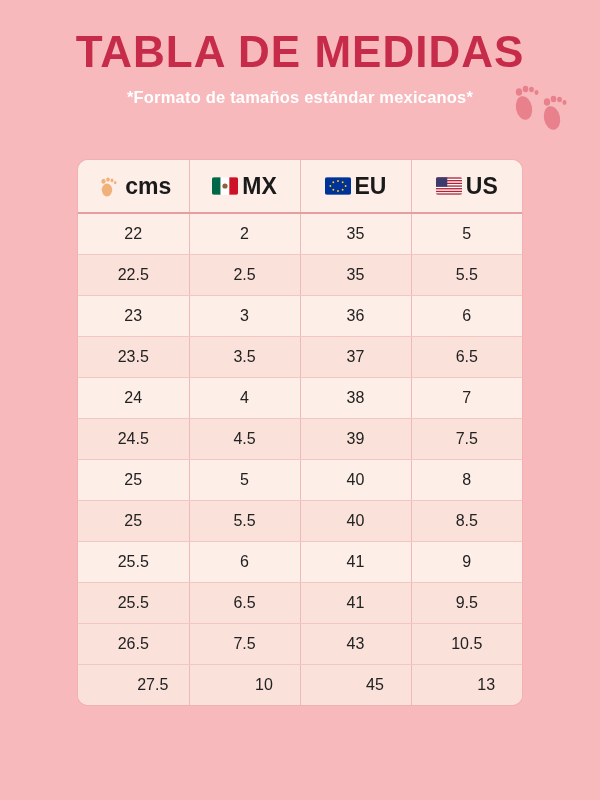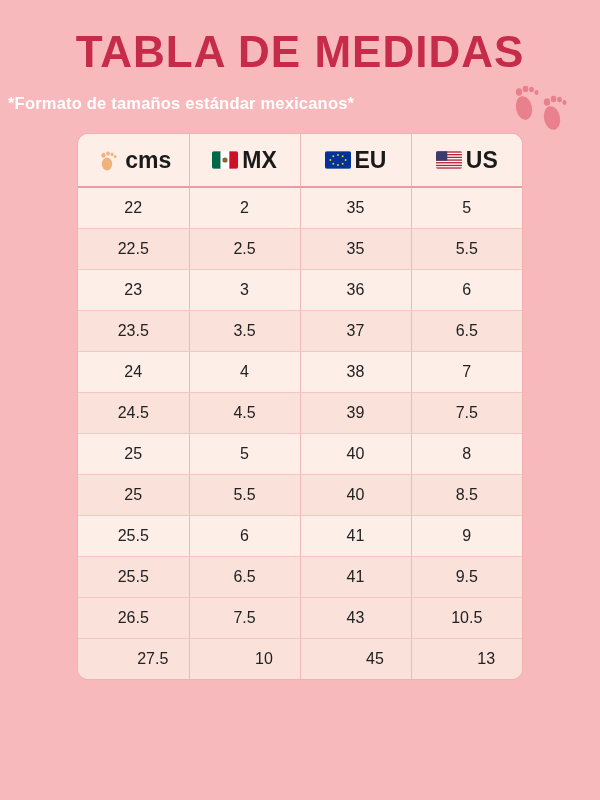--- a/index.html
+++ b/index.html
@@ -28,42 +28,42 @@
     font-size: 44px;
     font-weight: bold;
     letter-spacing: 1px;
     margin: 0;
     padding-top: 28px;
     line-height: 1.08;
     font-family: "Liberation Sans", sans-serif;
   }
 
   .subtitle {
-    text-align: left;
+    text-align: center;
     color: #ffffff;
     font-size: 16.5px;
     font-weight: bold;
-    margin: 8px;
+    margin: 2px;
     padding-top: 10px;
     letter-spacing: 0.2px;
   }
 
   .footprints {
     position: absolute;
     right: 30px;
     top: 78px;
     width: 60px;
     height: 56px;
     pointer-events: none;
   }
 
   .table-wrap {
     position: absolute;
     left: 78px;
-    top: 134px;
+    top: 160px;
     width: 444px;
     background: #fdeee8;
     border-radius: 10px;
     box-shadow: 0 0 0 1px rgba(230,150,150,0.25);
     overflow: hidden;
   }
 
   table.size-table {
     border-collapse: collapse;
     width: 100%;

